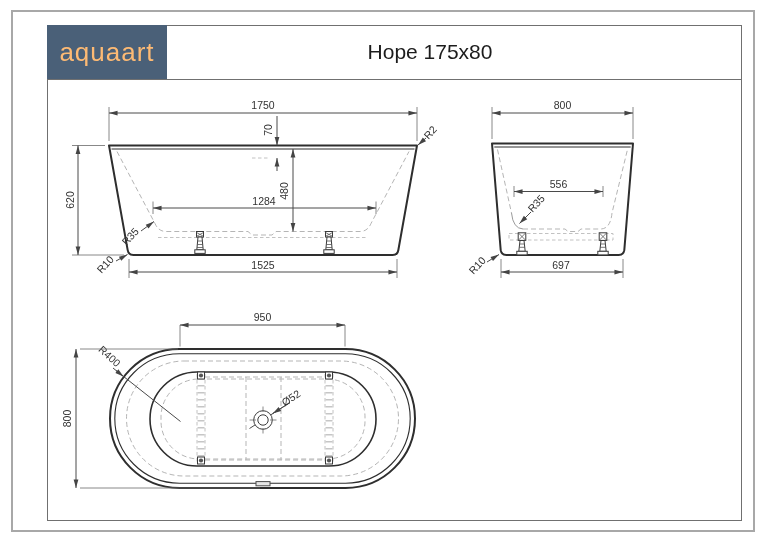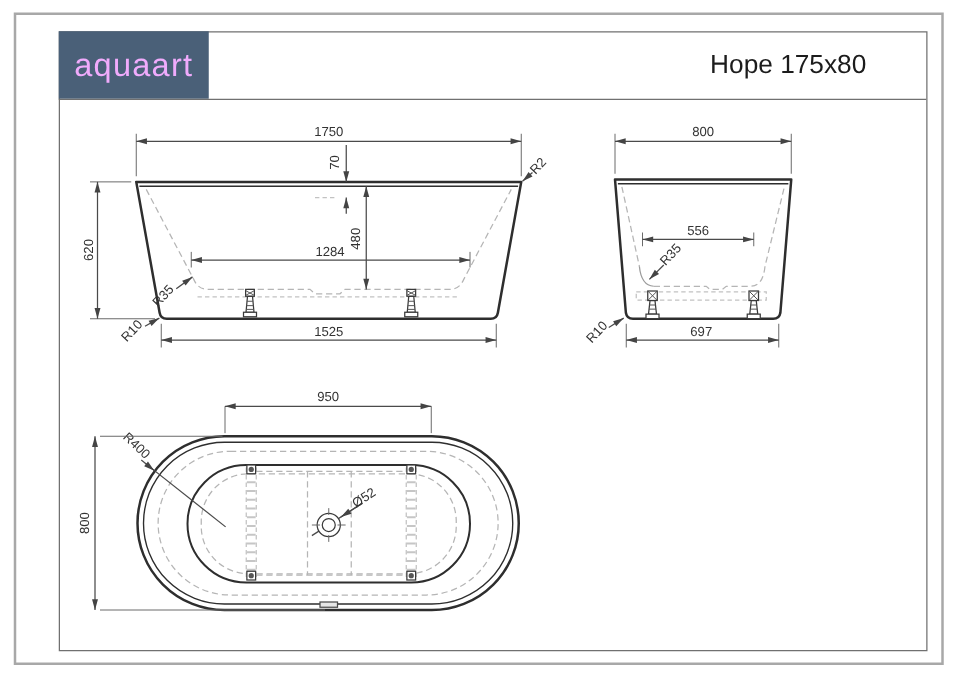--- a/index.html
+++ b/index.html
@@ -6,23 +6,23 @@
   .stage{position:relative;width:768px;height:543px;background:#fff;overflow:hidden;
          font-family:"Liberation Sans",sans-serif;}
   .page-border{position:absolute;left:11px;top:10px;width:740px;height:518px;
                border:2px solid #a8a8a8;}
   .frame{position:absolute;left:47px;top:25px;width:693px;height:494px;
          border:1px solid #707070;}
   .header-divider{position:absolute;left:47px;top:79px;width:694px;height:0;
                   border-top:1px solid #707070;}
   .logo-box{position:absolute;left:47px;top:25px;width:120px;height:54px;
             background:#4a6078;display:flex;align-items:center;justify-content:center;}
-  .logo-text{color:#f0abfc;font-size:26px;letter-spacing:1px;font-weight:400;}
+  .logo-text{color:#fdba74;font-size:26px;letter-spacing:1px;font-weight:400;}
   .title{position:absolute;left:167px;top:25px;width:526px;height:54px;line-height:54px;
-         text-align:right;font-size:21px;color:#1c1c1c;}
+         text-align:center;font-size:21px;color:#1c1c1c;}
   svg{position:absolute;left:0;top:0;}
   .ol{stroke:#2e2e2e;stroke-width:2;fill:none;stroke-linejoin:round;}
   .ol2{stroke:#2e2e2e;stroke-width:1.1;fill:none;}
   .ol3{stroke:#2e2e2e;stroke-width:1.6;fill:none;}
   .hid{stroke:#b5b5b5;stroke-width:1;fill:none;stroke-dasharray:5 3;}
   .hid2{stroke:#c2c2c2;stroke-width:1;fill:none;stroke-dasharray:3.5 2.5;}
   .sol-lt{stroke:#9a9a9a;stroke-width:1;fill:none;}
   .dim{stroke:#4a4a4a;stroke-width:1;fill:none;}
   .ext{stroke:#6a6a6a;stroke-width:0.8;fill:none;}
   .part{stroke:#3a3a3a;stroke-width:1;fill:#ffffff;}

